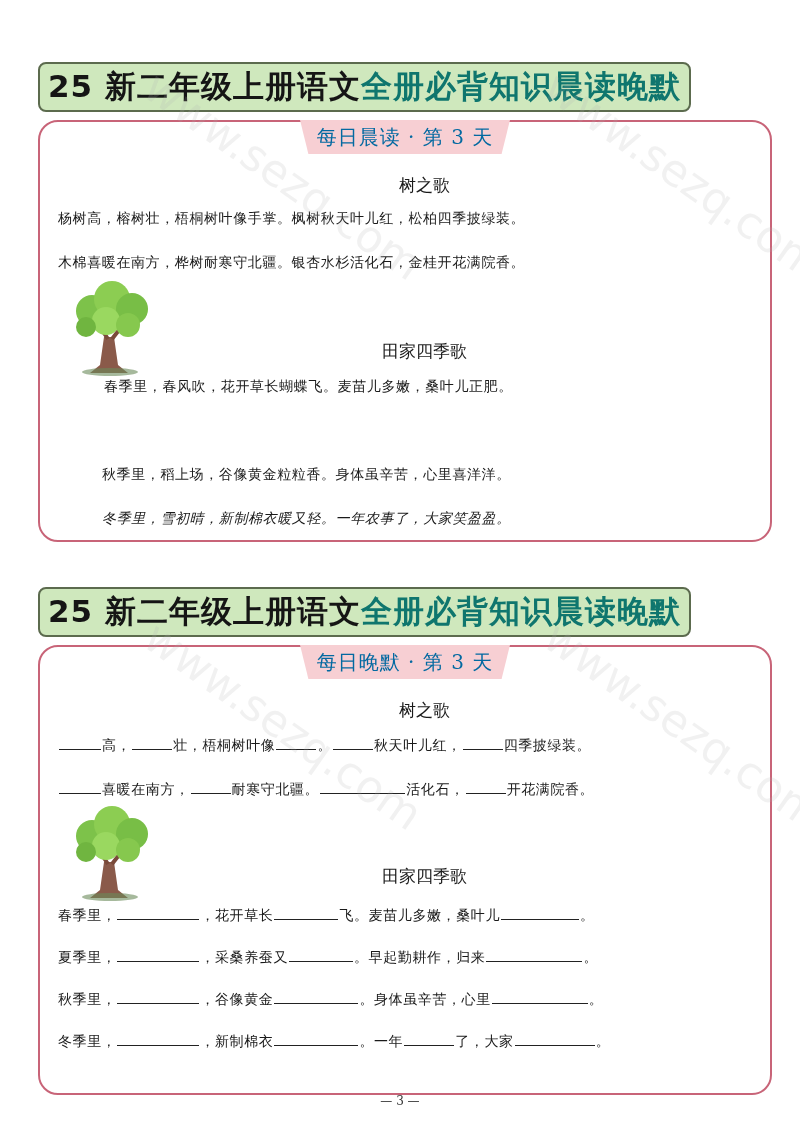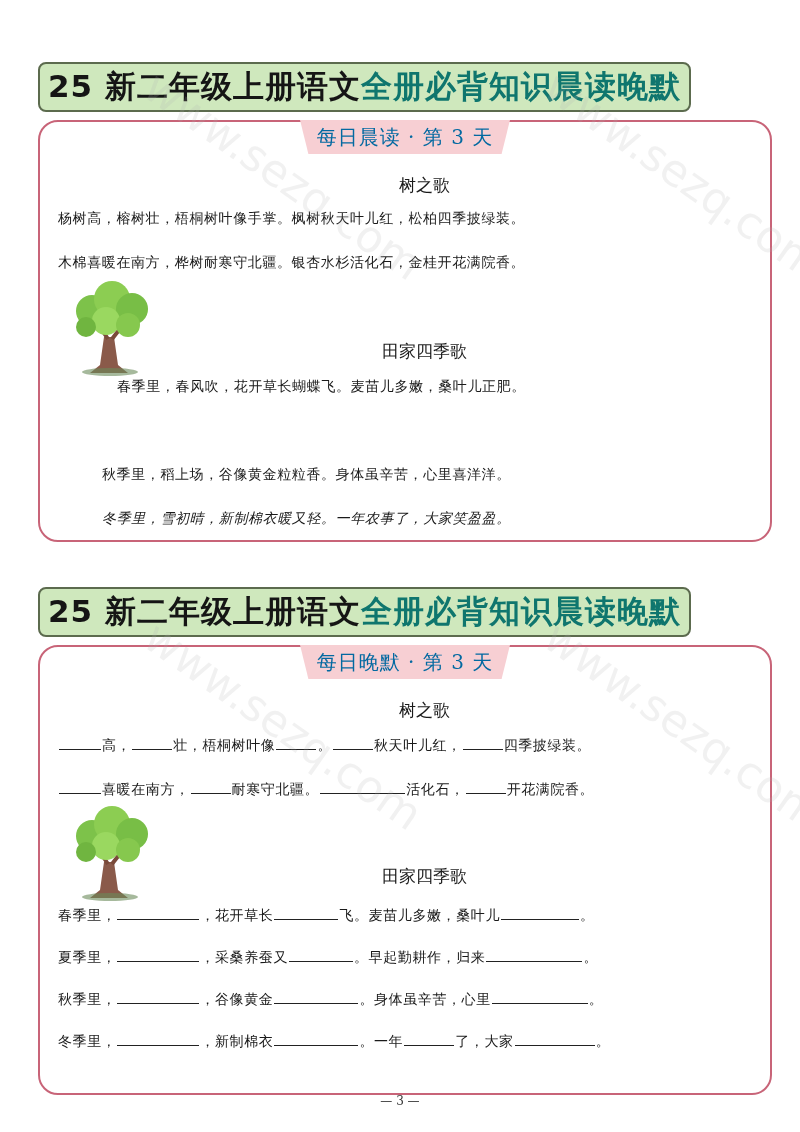--- a/index.html
+++ b/index.html
@@ -44,21 +44,21 @@
     <ellipse cx="40" cy="95" rx="28" ry="4" fill="#6a8a5a" opacity="0.6"></ellipse>
     <circle cx="22" cy="34" r="16" fill="#7dc24a"></circle>
     <circle cx="42" cy="22" r="18" fill="#8ccd52"></circle>
     <circle cx="62" cy="32" r="16" fill="#78be46"></circle>
     <circle cx="36" cy="44" r="14" fill="#9ad860"></circle>
     <circle cx="58" cy="48" r="12" fill="#86c84e"></circle>
     <circle cx="16" cy="50" r="10" fill="#70b540"></circle>
   </svg>
 
   <div class="poem-title" style="top:218px;">田家四季歌</div>
-  <div class="line" style="left:77px; top:256px;font-family:Liberation Serif, serif;">春季里，春风吹，花开草长蝴蝶飞。麦苗儿多嫩，桑叶儿正肥。</div>
+  <div class="line" style="left:64px; top:256px;font-family:Liberation Serif, serif;">春季里，春风吹，花开草长蝴蝶飞。麦苗儿多嫩，桑叶儿正肥。</div>
   <div class="line" style="left:62px; top:344px;">秋季里，稻上场，谷像黄金粒粒香。身体虽辛苦，心里喜洋洋。</div>
   <div class="line" style="left:62px; top:388px;font-style:italic;">冬季里，雪初晴，新制棉衣暖又轻。一年农事了，大家笑盈盈。</div>
 </div>
 
 <div class="banner" style="top:587px;">
   <span class="black">25 新二年级上册语文</span>
     <span class="red">全册必背知识晨读晚默</span>
 </div>
 
 <div class="card" style="top:645px; height:450px;">

